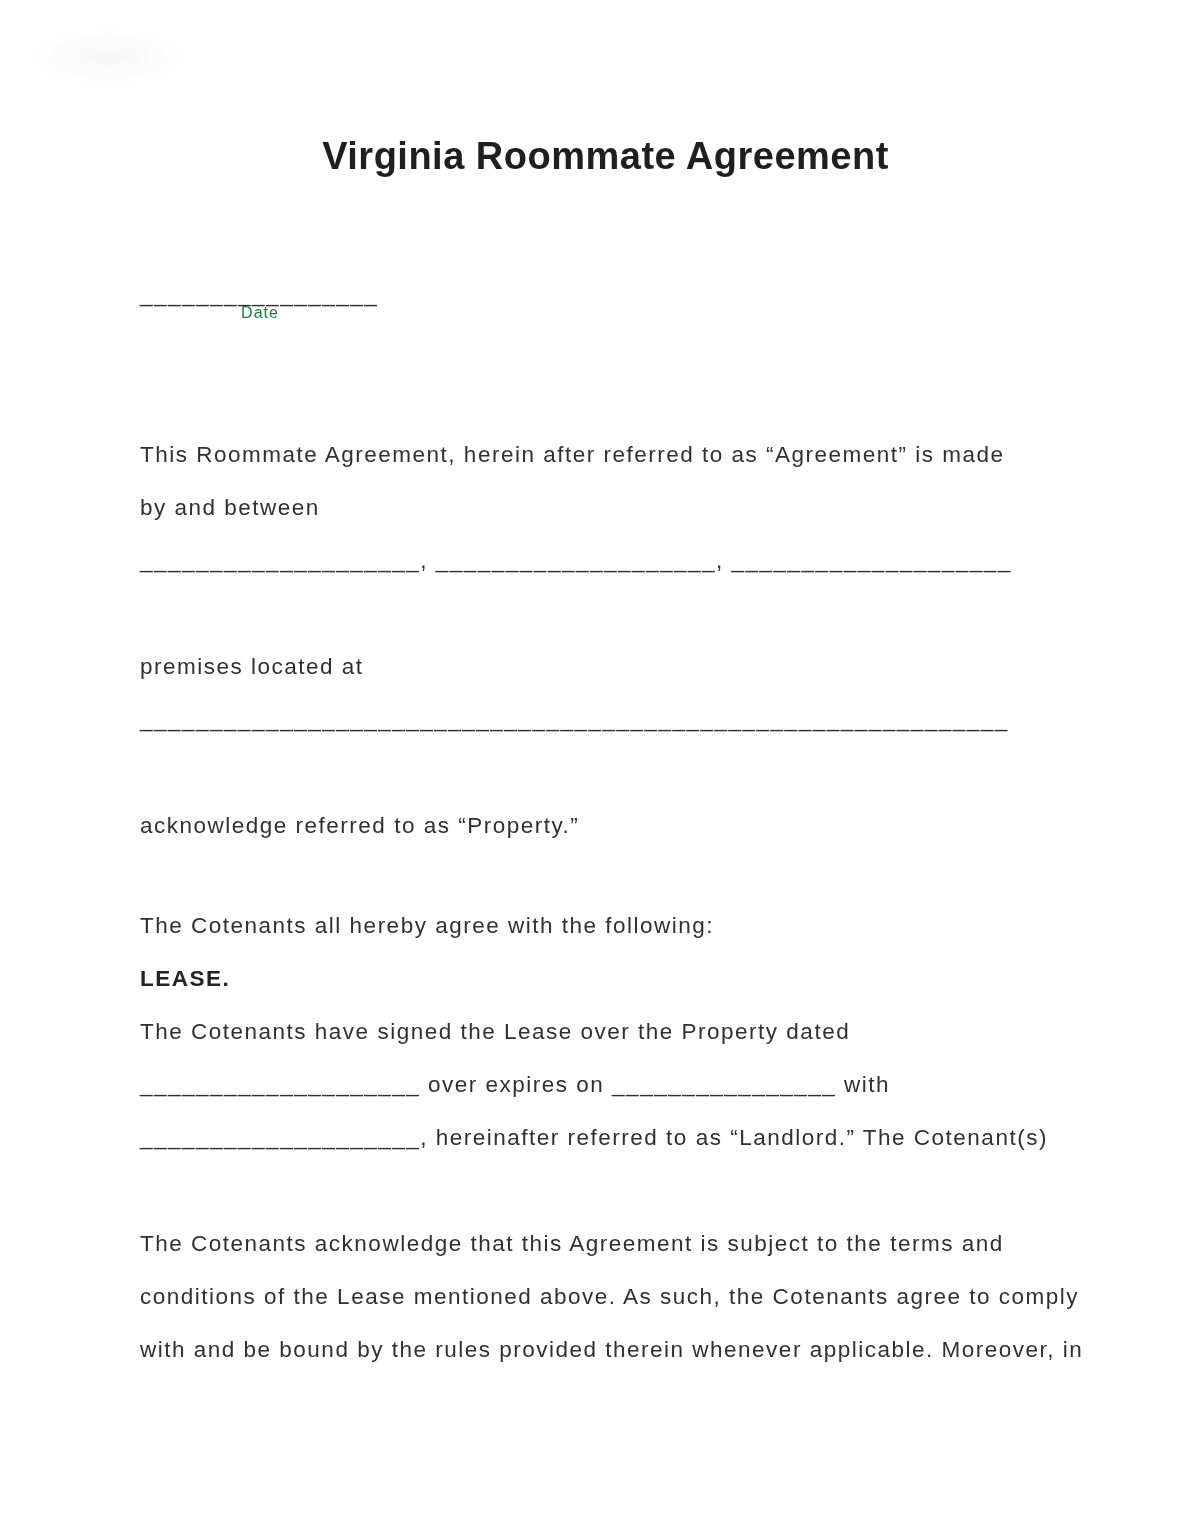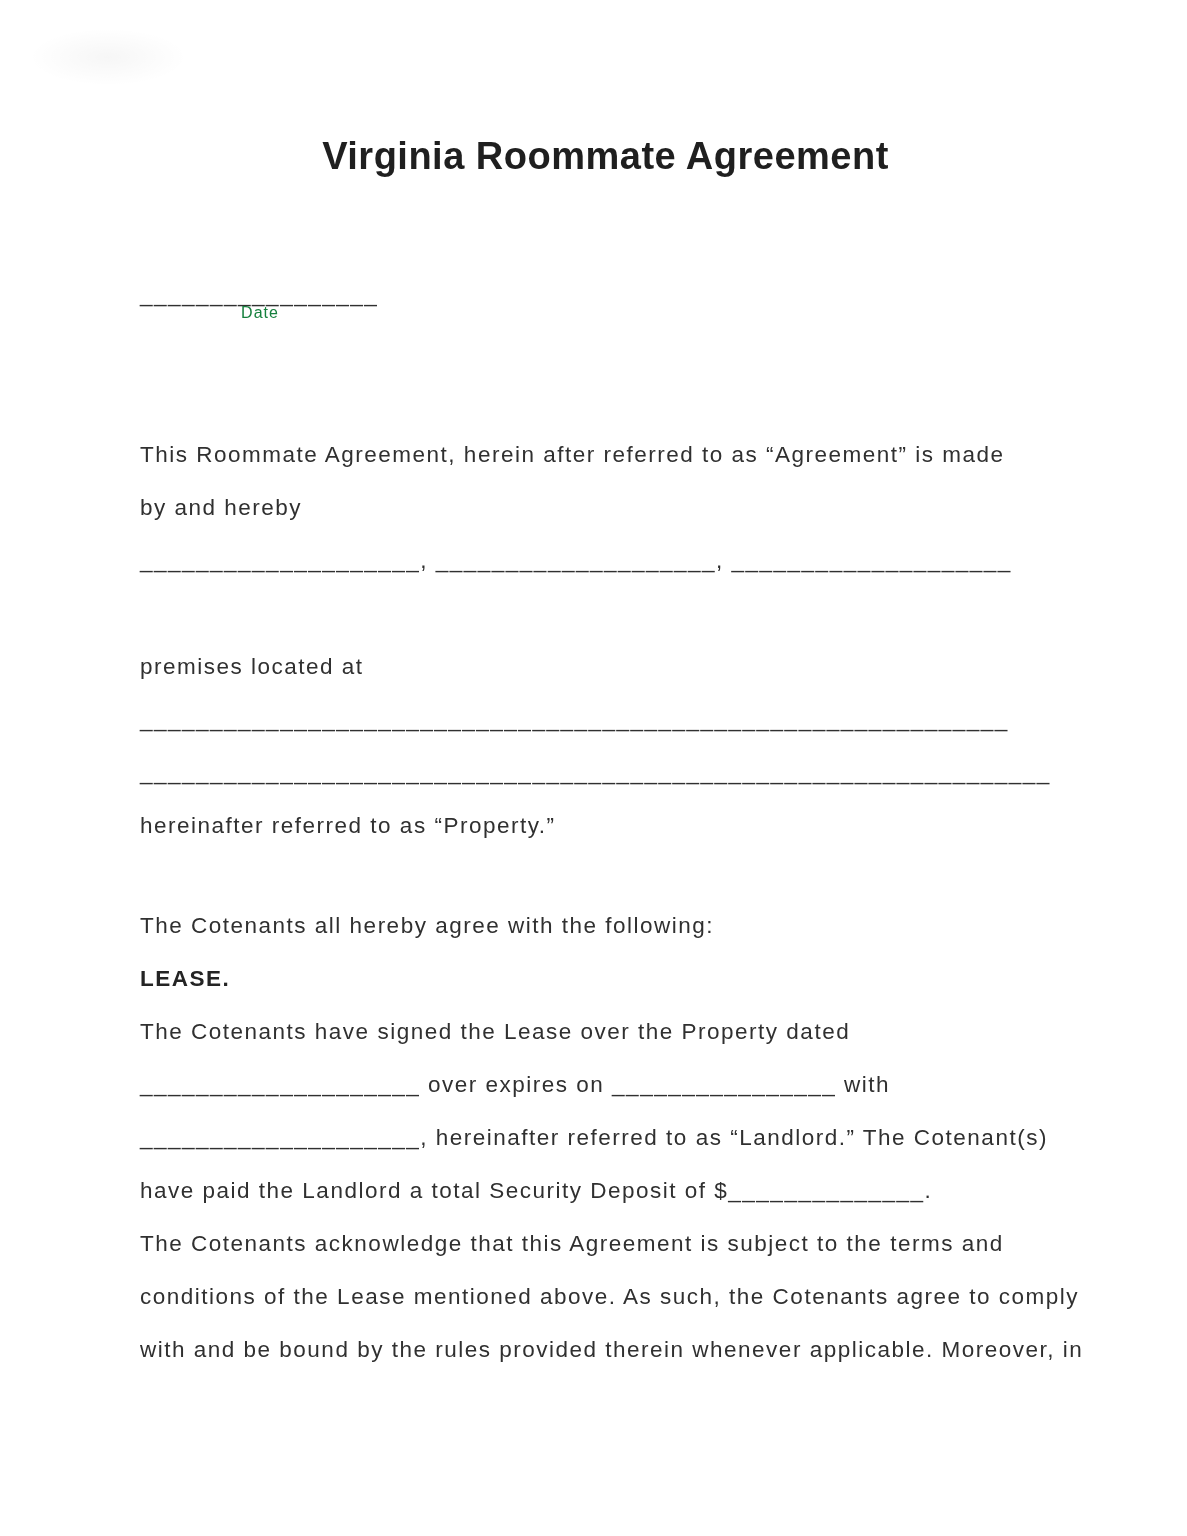--- a/index.html
+++ b/index.html
@@ -50,29 +50,27 @@
 <div class="page">
 
   <div class="scan-artifact"></div>
 
   <div class="doc-title">Virginia Roommate Agreement</div>
 
   <div class="doc-line date-line">_________________</div>
   <div class="date-label">Date</div>
 
   <div class="doc-line l0">This Roommate Agreement, herein after referred to as “Agreement” is made</div>
-  <div class="doc-line l1">by and hereby</div>
+  <div class="doc-line l1">by and between</div>
   <div class="doc-line l2">____________________, ____________________, ____________________</div>
   <div class="doc-line l4">premises located at</div>
   <div class="doc-line l5">______________________________________________________________</div>
-  <div class="doc-line l6">_________________________________________________________________</div>
-  <div class="doc-line l7">hereinafter referred to as “Property.”</div>
+  <div class="doc-line l7">acknowledge referred to as “Property.”</div>
   <div class="doc-line l8">The Cotenants all hereby agree with the following:</div>
   <div class="doc-line l9 bold">LEASE.</div>
   <div class="doc-line l10">The Cotenants have signed the Lease over the Property dated</div>
   <div class="doc-line l11">____________________ over expires on ________________ with</div>
   <div class="doc-line l12">____________________, hereinafter referred to as “Landlord.” The Cotenant(s)</div>
-  <div class="doc-line l13">have paid the Landlord a total Security Deposit of $______________.</div>
   <div class="doc-line l14">The Cotenants acknowledge that this Agreement is subject to the terms and</div>
   <div class="doc-line l15">conditions of the Lease mentioned above. As such, the Cotenants agree to comply</div>
   <div class="doc-line l16">with and be bound by the rules provided therein whenever applicable. Moreover, in</div>
 
 </div>
 
 </body></html>

